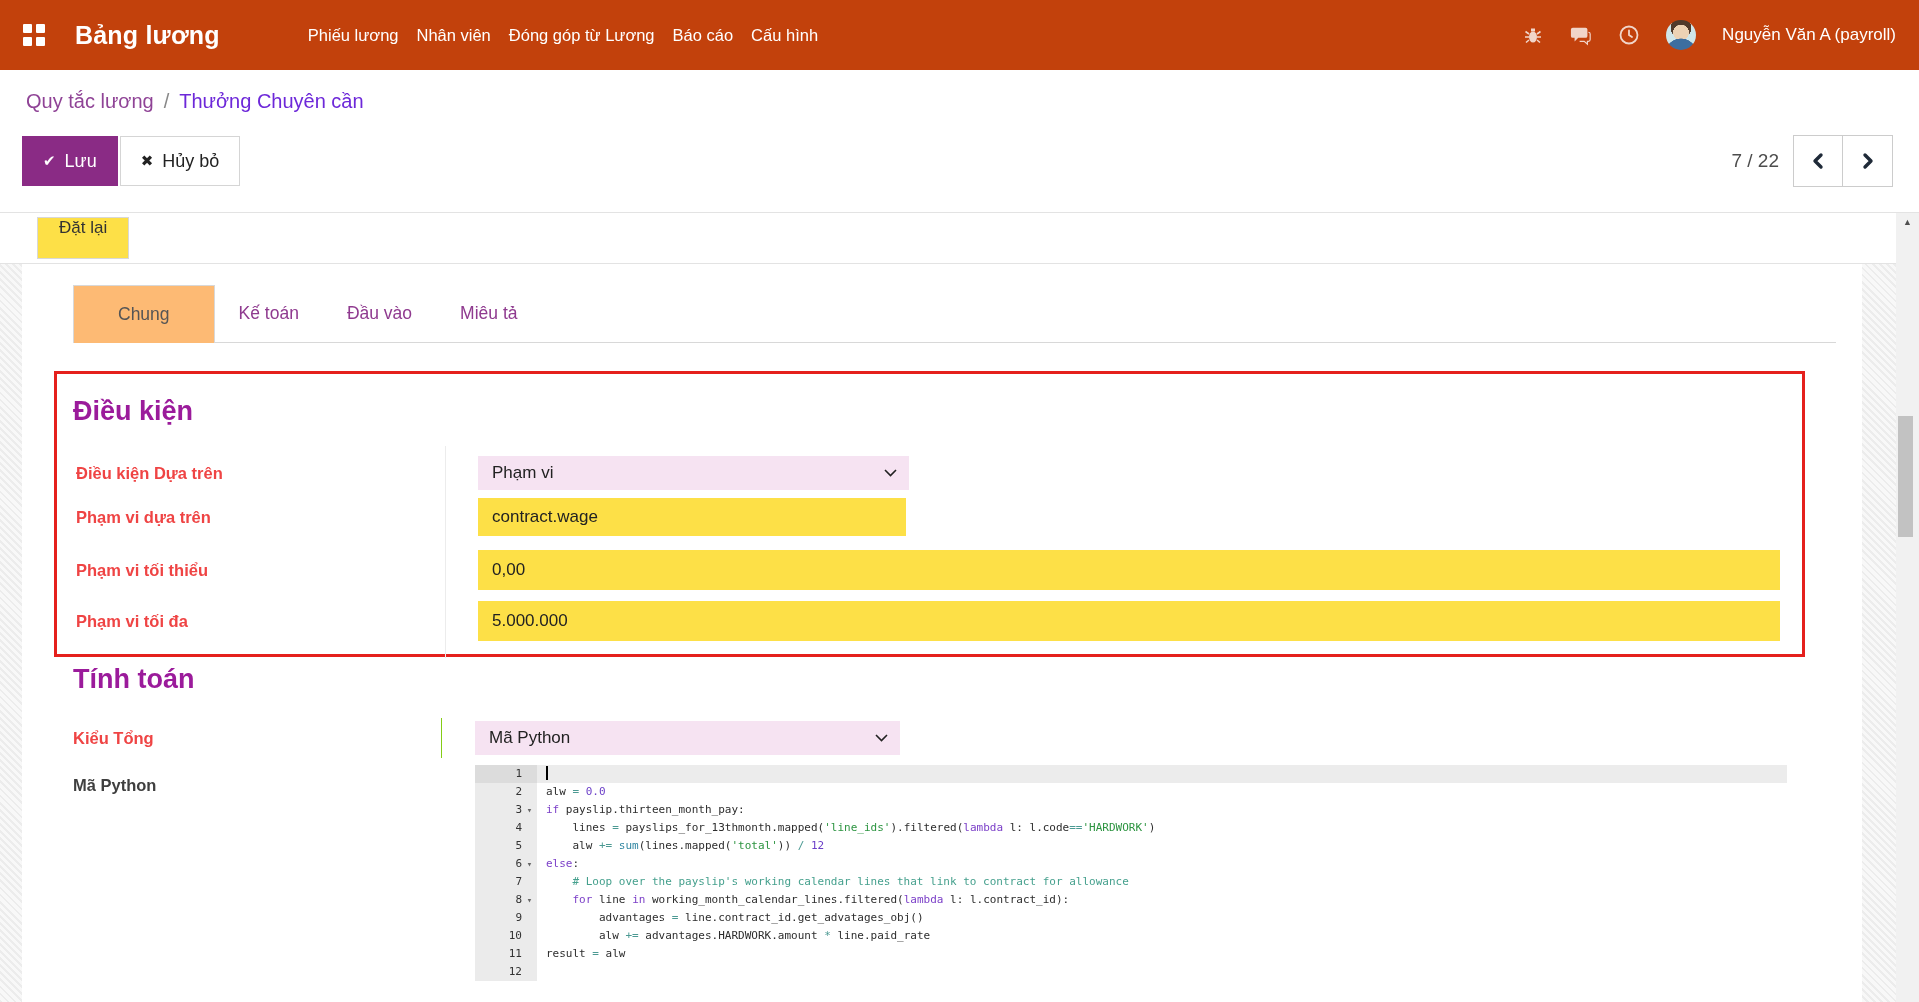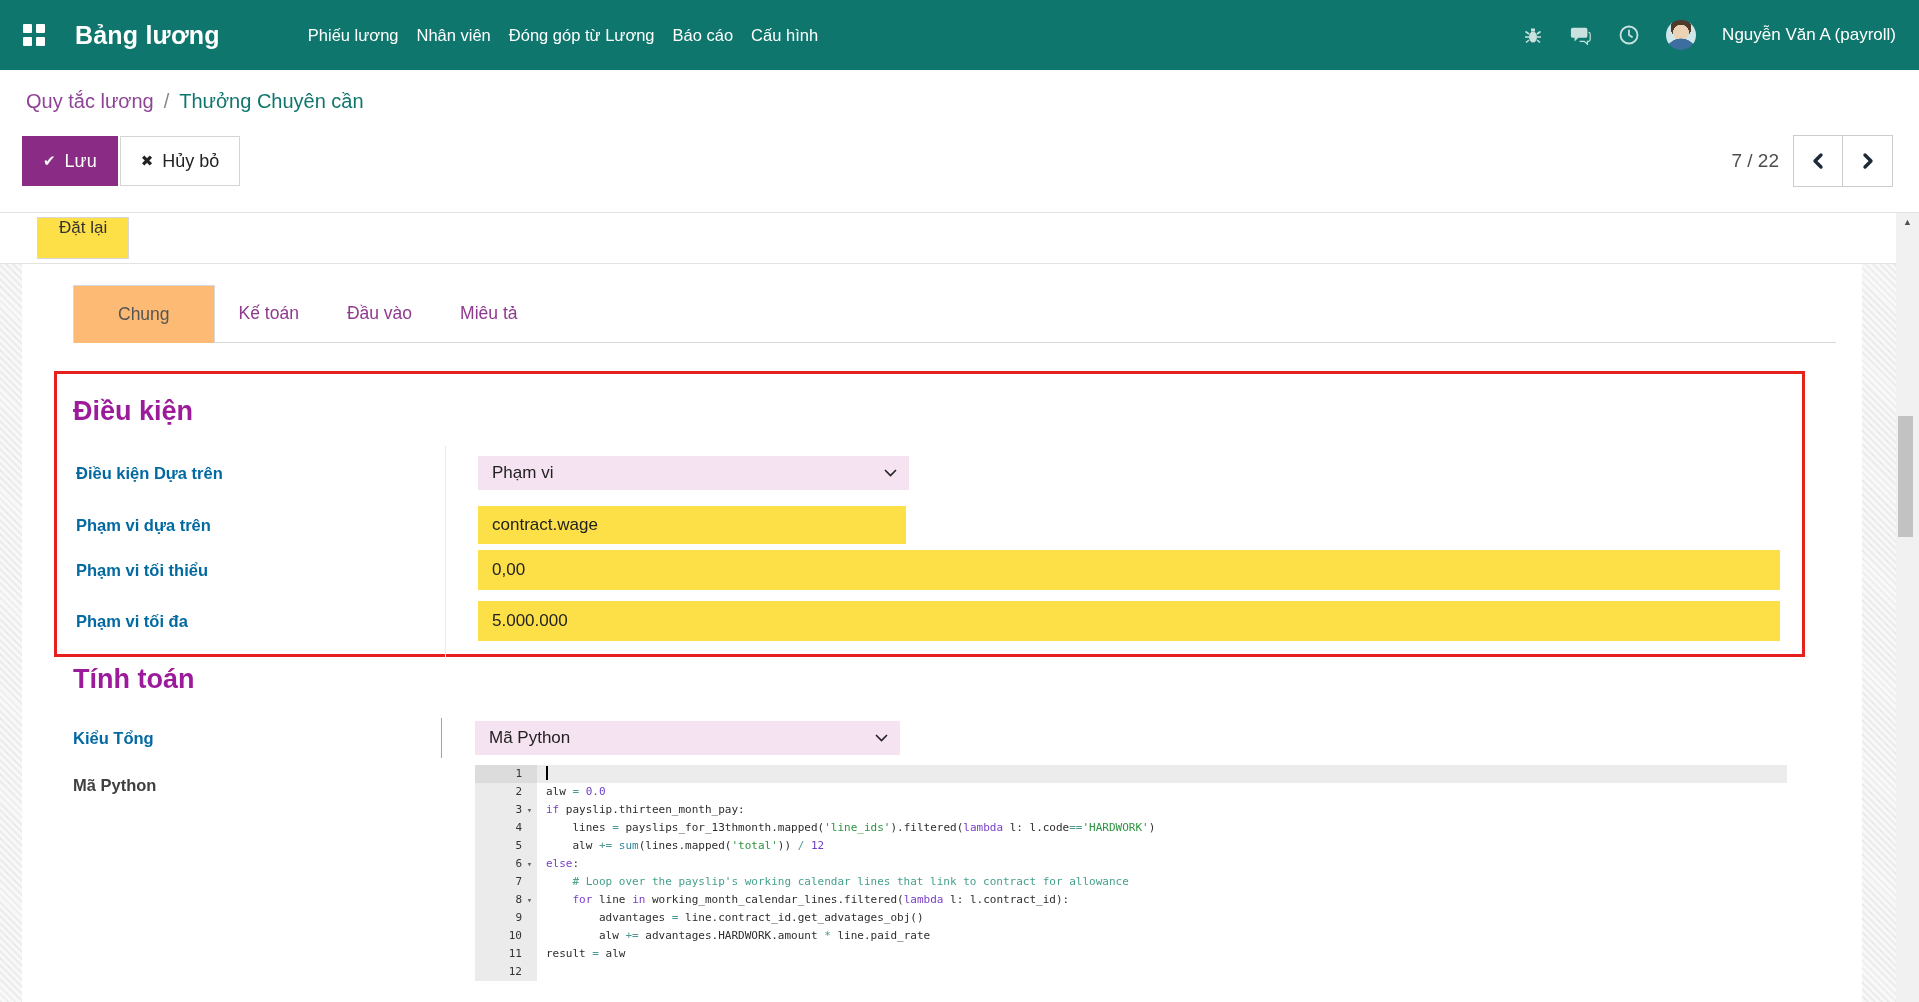--- a/index.html
+++ b/index.html
@@ -1,20 +1,20 @@
 <!DOCTYPE html>
 <html><head>
 <meta charset="utf-8">
 <style>
   * { box-sizing: border-box; margin: 0; padding: 0; }
   html,body { width:1919px; height:1002px; overflow:hidden; }
   body { font-family:"Liberation Sans",sans-serif; background:#fff; position:relative; }
 
   
-  .navbar { position:absolute; top:0; left:0; width:1919px; height:70px; background:#0f766e;
+  .navbar { position:absolute; top:0; left:0; width:1919px; height:70px; background:#c2410c;
             display:flex; align-items:center; padding:0 23px; color:#fff; }
   .apps-icon { width:22px; height:22px; display:grid; grid-template-columns:9px 9px; grid-template-rows:9px 9px; gap:4px; cursor:pointer; }
   .apps-icon span { background:#fff; border-radius:1px; }
   .brand { font-size:25px; font-weight:600; margin-left:30px; letter-spacing:.2px; }
   .nav-menu { display:flex; margin-left:88px; gap:18px; font-size:16.5px; }
   .nav-menu .nav-item { cursor:pointer; padding:6px 0; }
   .nav-right { margin-left:auto; display:flex; align-items:center; gap:26px; }
   .nav-ico { width:22px; height:22px; opacity:.78; cursor:pointer; display:flex; align-items:center; justify-content:center; }
   .avatar { width:30px; height:30px; border-radius:50%; overflow:hidden; flex:none;
             background:
@@ -22,21 +22,21 @@
               radial-gradient(circle at 50% 42%, #ecd2b4 0 34%, transparent 35%),
               radial-gradient(circle at 50% 26%, #503a2b 0 38%, transparent 39%),
               #cfe6ea; }
   .user-name { font-size:17px; white-space:nowrap; }
 
   
   .breadcrumb-row { position:absolute; top:70px; left:0; width:1919px; height:62px; background:#fff;
                     display:flex; align-items:center; padding:0 26px; font-size:20px; }
   .bc-link { color:#8f4396; cursor:pointer; }
   .bc-sep { color:#888; margin:0 10px; }
-  .bc-current { color:#0f766e; }
+  .bc-current { color:#6d28d9; }
 
   
   .action-row { position:absolute; top:132px; left:0; width:1919px; height:58px; background:#fff;
                 display:flex; align-items:center; padding:0 26px 0 22px; }
   .btn { height:50px; display:inline-flex; align-items:center; font-size:18px; cursor:pointer;
          padding:0 20px; border:1px solid #d5d5d5; background:#fff; color:#222; }
   .btn .ico { margin-right:9px; font-size:15px; }
   .btn-save { background:#8a2b85; border-color:#8a2b85; color:#fff; }
   .pager { margin-left:auto; display:flex; align-items:center; }
   .pager-text { font-size:19px; color:#4d4d4d; margin-right:14px; }
@@ -62,21 +62,21 @@
   .tab.active { border:1px solid #d8d8d8; border-bottom:none; background:#fdba74; color:#555;
                 margin-bottom:-1px; position:relative; z-index:2; padding:0 44px; }
 
   
   .hl-box { position:absolute; left:32px; top:107px; width:1751px; height:286px;
             border:3px solid #e5201d; }
   .sec-title { font-size:27px; font-weight:bold; color:#9b1b9b; }
   .hl-box .sec-title { position:absolute; left:16px; top:22px; }
   .col-divider { position:absolute; left:388px; top:72px; height:212px; border-left:1px solid #ececec; }
   .frow { position:absolute; left:19px; right:10px; display:flex; align-items:center; }
-  .flabel { width:402px; flex:none; font-size:16.5px; font-weight:600; color:#0369a1; }
+  .flabel { width:402px; flex:none; font-size:16.5px; font-weight:600; color:#ef4444; }
   .fselect { height:34px; background:#f6e3f2; display:flex; align-items:center; padding:0 14px;
              font-size:17px; color:#222; cursor:pointer; position:relative; }
   .fselect .chev { position:absolute; right:12px; }
   .finput { height:100%; border:none; background:#fde047; font-size:17px; color:#222;
             font-family:"Liberation Sans",sans-serif; padding:0 14px; }
 
   
   .comp-title { position:absolute; left:51px; top:400px; }
   .comp-row { position:absolute; left:51px; top:457px; height:34px; display:flex; align-items:center; }
   .comp-row .flabel { width:369px; border-right:1px solid #84cc16; height:40px; display:flex; align-items:center; }
@@ -199,21 +199,21 @@
       <div class="frow" style="top:82px;height:34px">
         <div class="flabel">Điều kiện Dựa trên</div>
         <div class="fselect" style="width:431px">
           <span>Phạm vi</span>
           <svg class="chev" width="13" height="8" viewBox="0 0 13 8" fill="none" stroke="#222" stroke-width="1.6">
               <path d="M1 1 L6.5 6.5 L12 1"></path>
             </svg>
         </div>
       </div>
 
-      <div class="frow" style="top:132px;height:38px">
+      <div class="frow" style="top:124px;height:38px">
         <div class="flabel">Phạm vi dựa trên</div>
         <input class="finput" style="width: 428px; height: 38px;" value="contract.wage">
       </div>
 
       <div class="frow" style="top:176px;height:40px">
         <div class="flabel">Phạm vi tối thiểu</div>
         <input class="finput" style="width: 1302px; height: 40px;" value="0,00">
       </div>
 
       <div class="frow" style="top:227px;height:40px">

